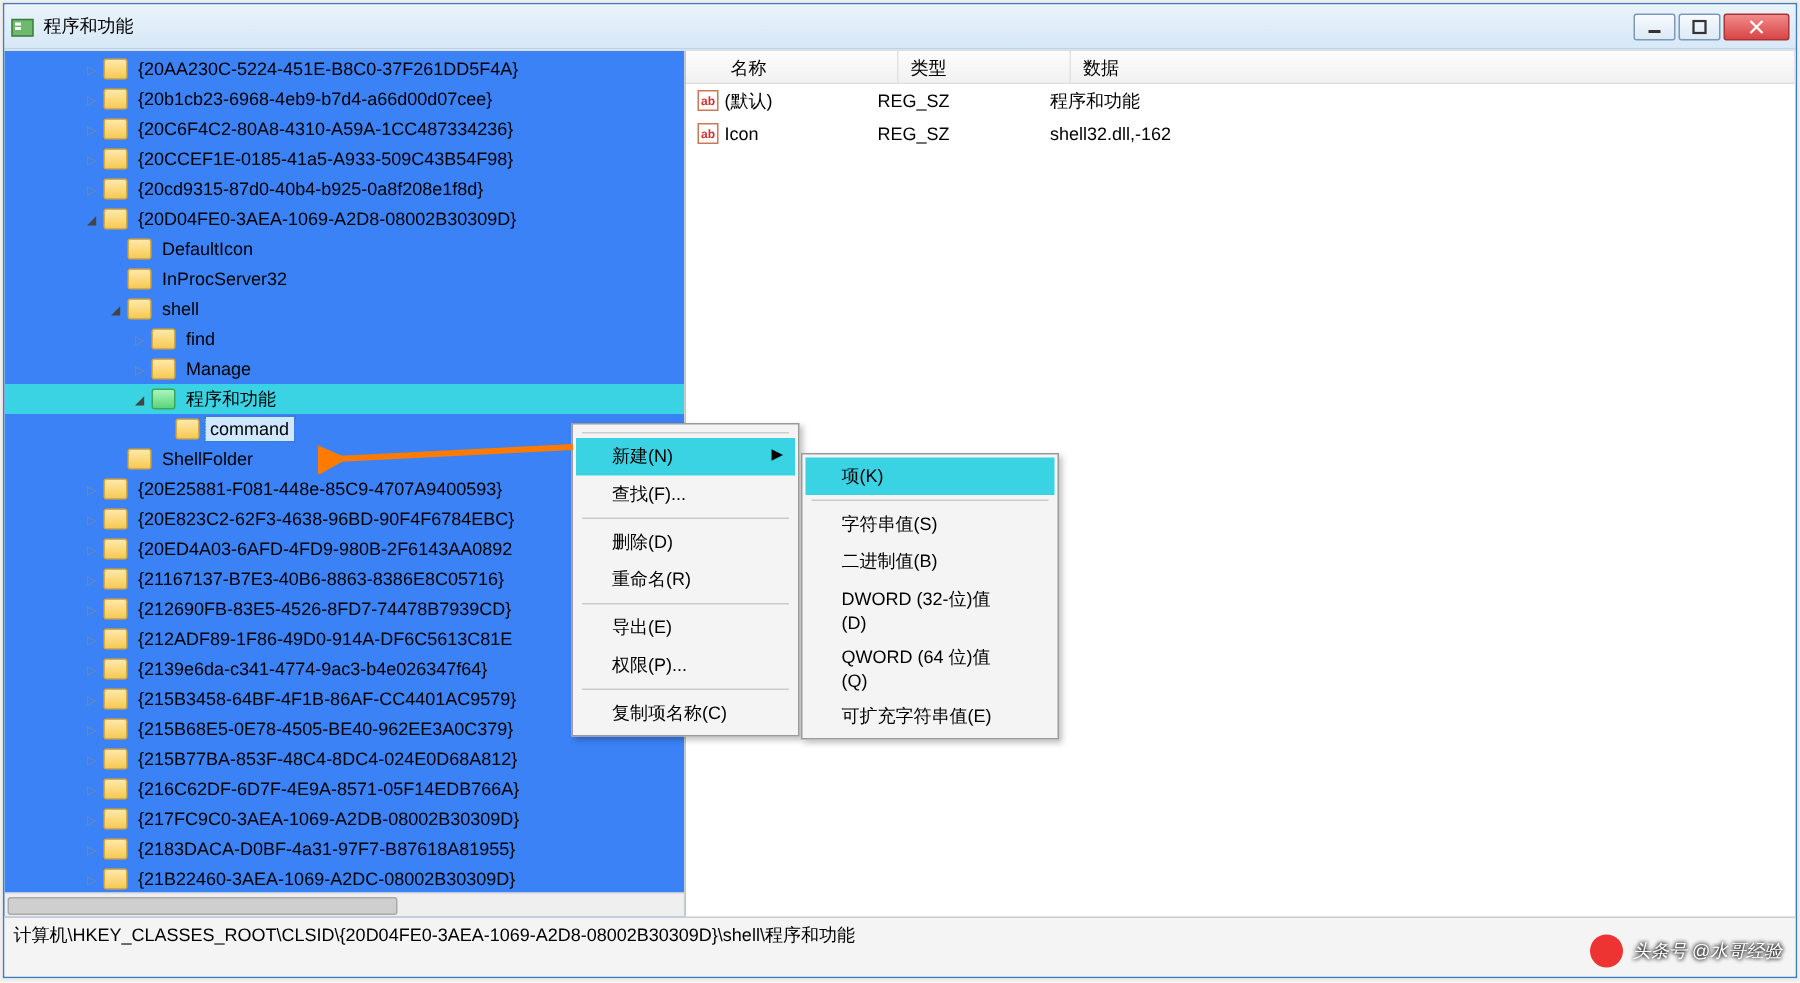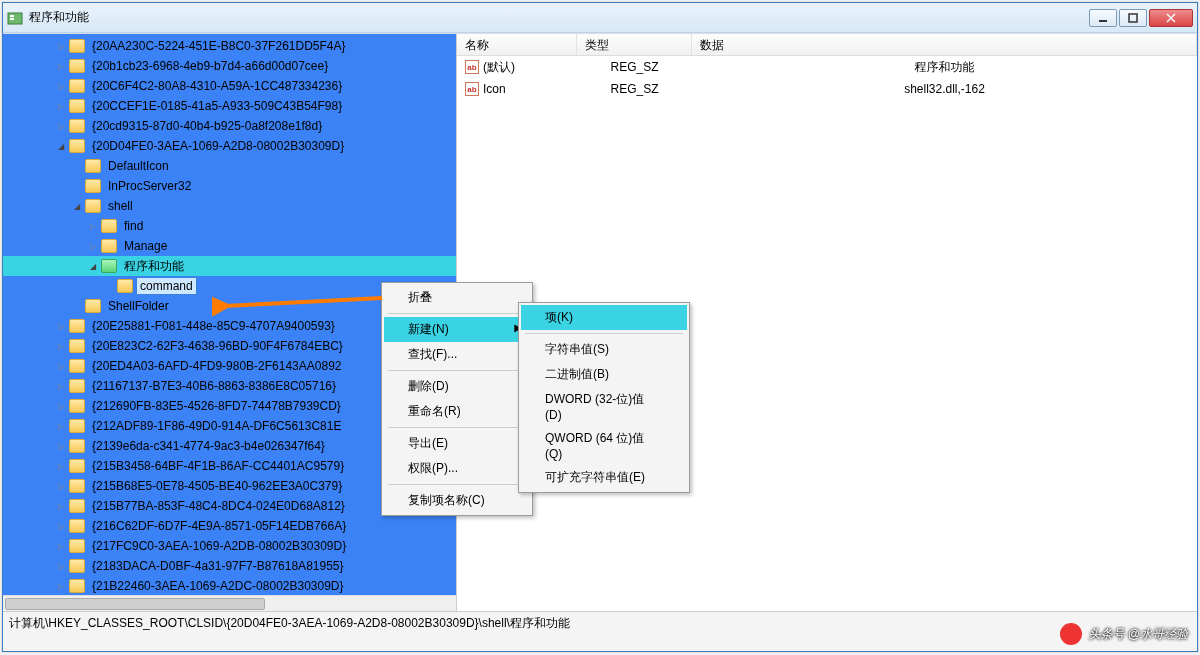--- a/index.html
+++ b/index.html
@@ -26,24 +26,24 @@
 .folder-icon.green { background: linear-gradient(#a8f7bb,#5cd47a); border-color: #3ca857; }
 .node-label { padding: 1px 3px; }
 .node.sel .node-label { background: #39d3e3; }
 .node.hl .node-label { background: #cde8ff; outline: 1px dotted #3b7dc0; }
 .indent { display: inline-block; }
 .hscroll { position: absolute; left: 0; right: 0; bottom: 0; height: 16px; background: #efefef; border-top: 1px solid #ddd; }
 .hscroll .thumb { position: absolute; top: 2px; left: 2px; width: 260px; height: 12px; background: #cfcfcf; border: 1px solid #aaa; border-radius: 2px; }
 .list-pane { flex: 1; display: flex; flex-direction: column; background: #fff; }
 .list-header { display: flex; height: 22px; border-bottom: 1px solid #ddd; background: linear-gradient(#fdfdfd,#f1f1f1); }
 .col { padding: 3px 8px; border-right: 1px solid #e2e2e2; }
-.col.name { width: 120px; }
+.col.name { width: 120px; margin-left: 22px; }
 .col.type { width: 115px; }
 .col.data { flex: 1; }
-.list-body { flex: 1; text-align: center; }
+.list-body { flex: 1; }
 .row { display: flex; height: 22px; align-items: center; }
 .row .cell { padding: 0 8px; }
 .row .cell.name { width: 120px; display: flex; align-items: center; gap: 4px; }
 .row .cell.type { width: 115px; }
 .row .cell.data { flex: 1; }
 .val-icon { width: 14px; height: 14px; border: 1px solid #c75; background: #fff; font-size: 8px; color: #c33; display: inline-flex; align-items: center; justify-content: center; font-weight: bold; }
 .statusbar { height: 40px; border-top: 1px solid #ccc; background: #f4f4f4; padding: 3px 6px; }
 
 .ctx { position: absolute; background: #f4f4f4; border: 1px solid #9b9b9b; box-shadow: 2px 2px 4px rgba(0,0,0,.25); padding: 2px; z-index: 100; }
 .ctx .item { padding: 4px 28px 4px 24px; cursor: pointer; position: relative; }
@@ -294,35 +294,34 @@
         </div>
     </div>
   </div>
 
   <div class="statusbar">
     <span>计算机\HKEY_CLASSES_ROOT\CLSID\{20D04FE0-3AEA-1069-A2D8-08002B30309D}\shell\程序和功能</span>
   </div>
 </div>
 
 <div class="ctx" style="left:381px; top:282px; width:152px;">
-  <div class="item">折叠</div>
   <div class="sep"></div>
   <div class="item hover"><span>新建(N)</span><span class="arrow">▶</span></div>
   <div class="item">查找(F)...</div>
   <div class="sep"></div>
   <div class="item">删除(D)</div>
   <div class="item">重命名(R)</div>
   <div class="sep"></div>
   <div class="item">导出(E)</div>
   <div class="item">权限(P)...</div>
   <div class="sep"></div>
   <div class="item">复制项名称(C)</div>
 </div>
 
-<div class="ctx" style="left:518px; top:302px; width:172px;">
+<div class="ctx" style="left:534px; top:302px; width:172px;">
   <div class="item hover">项(K)</div>
   <div class="sep"></div>
   <div class="item">字符串值(S)</div>
   <div class="item">二进制值(B)</div>
   <div class="item">DWORD (32-位)值(D)</div>
   <div class="item">QWORD (64 位)值(Q)</div>
   <div class="item">可扩充字符串值(E)</div>
 </div>
 
 <svg class="arrow-anno" style="left:212px; top:292px;" width="175" height="24">

